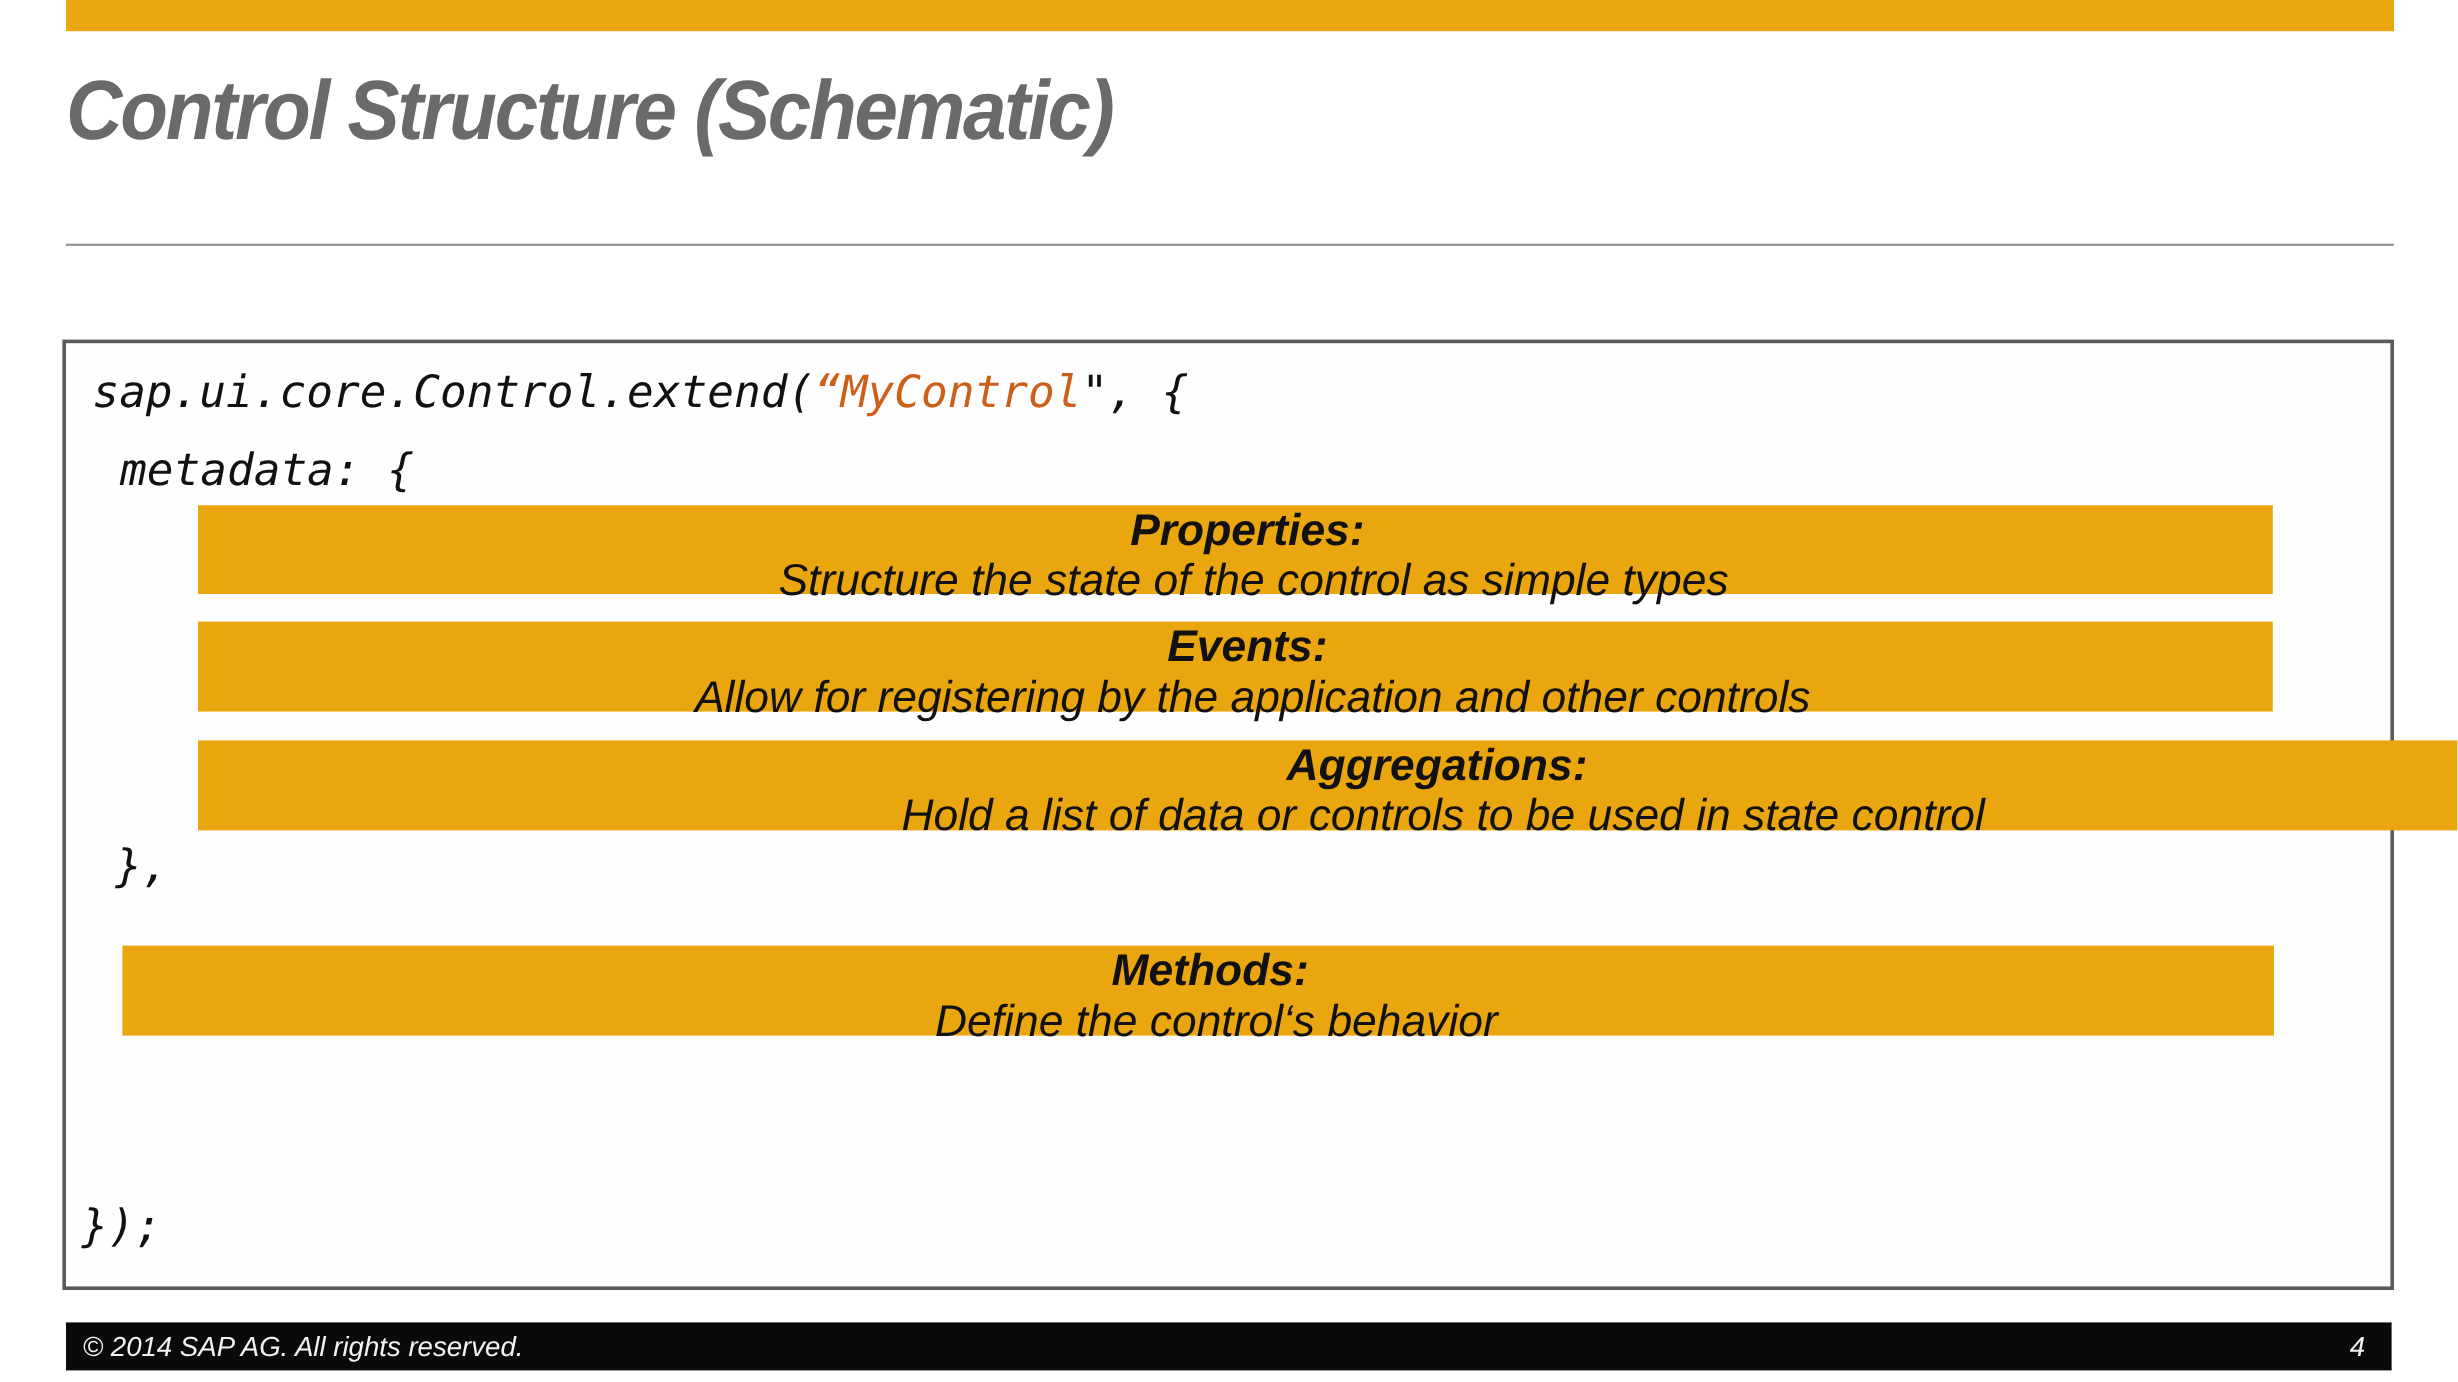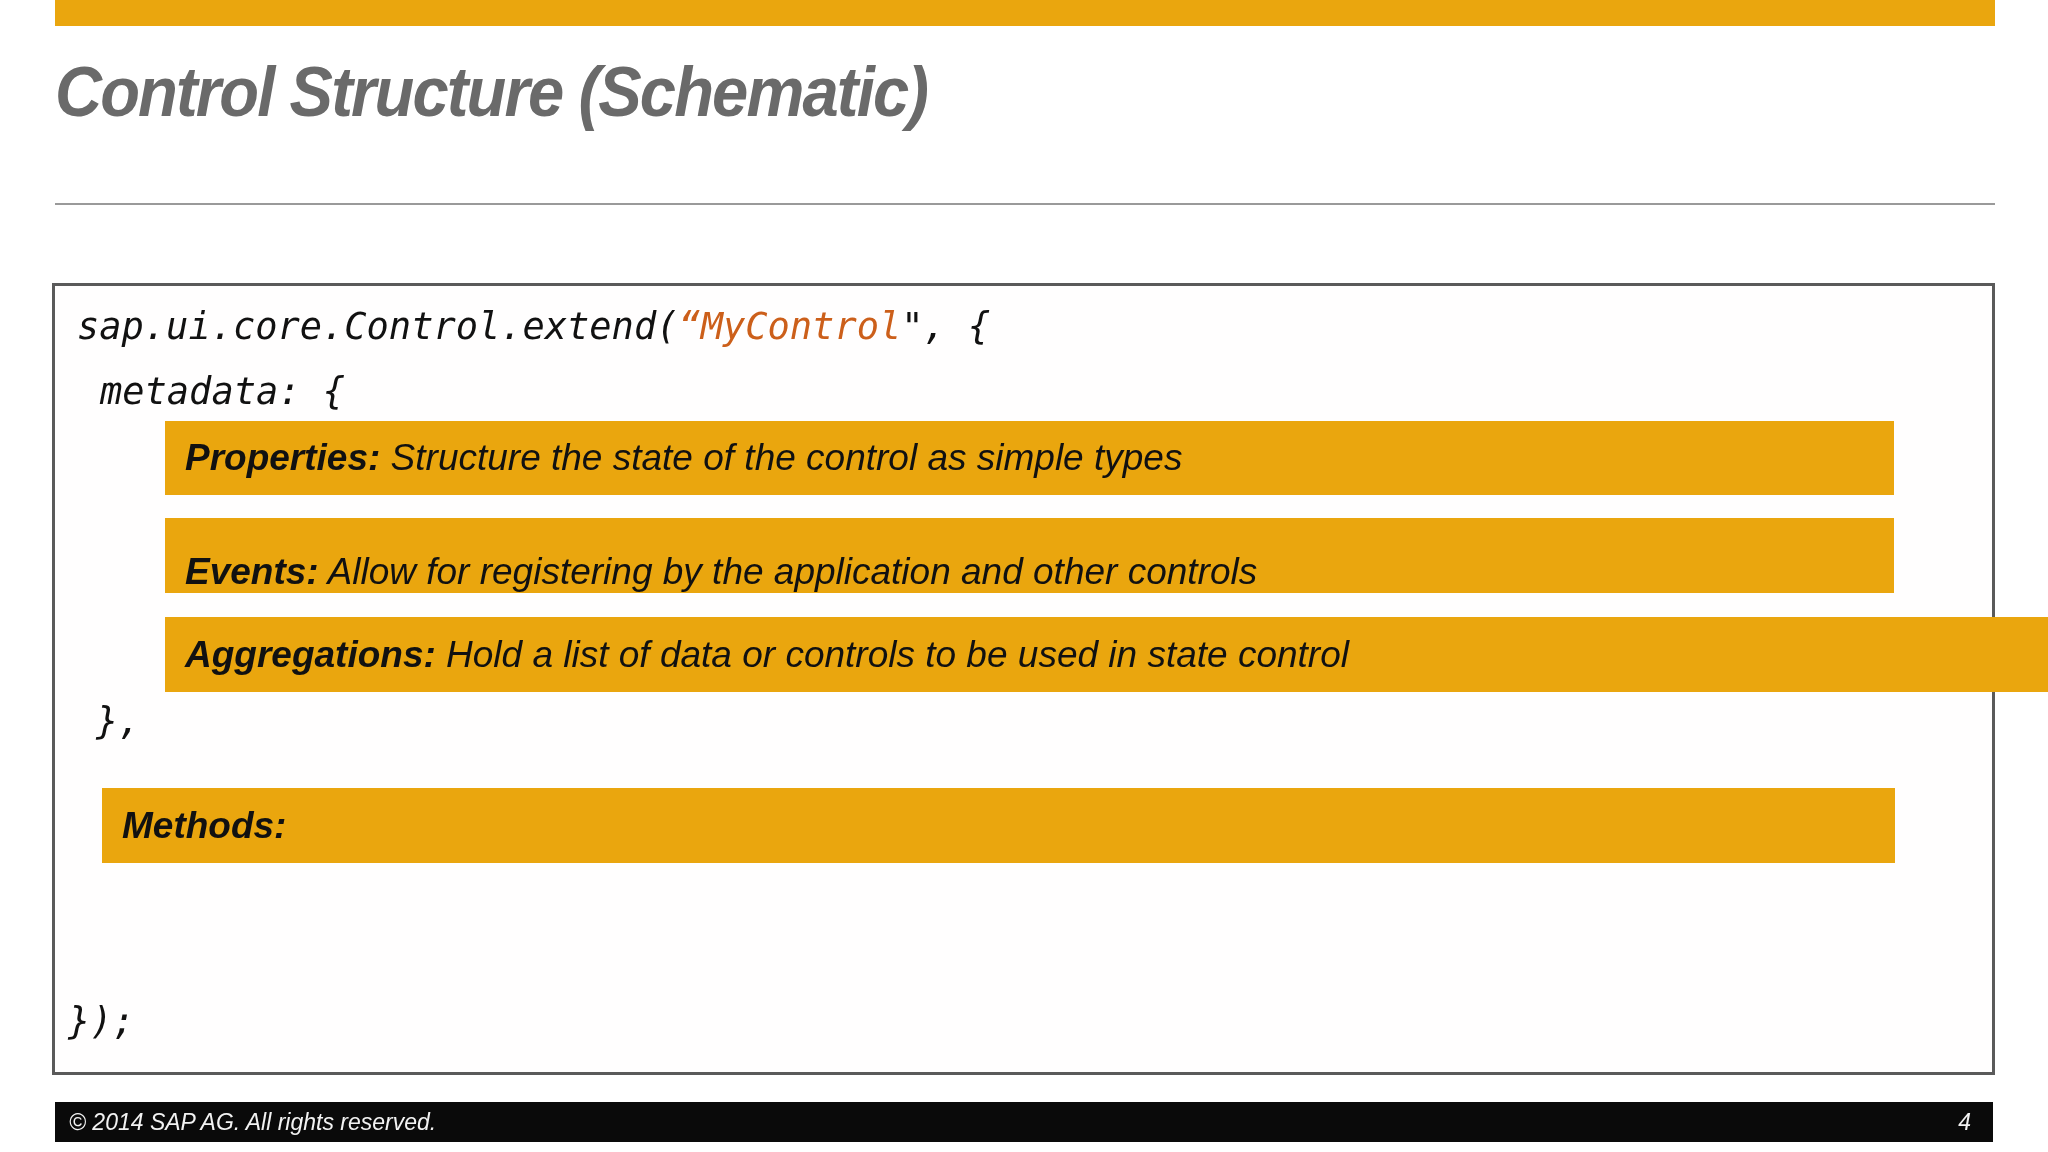--- a/index.html
+++ b/index.html
@@ -40,24 +40,25 @@
   .code-line2{left:100px;top:370px;}
   .code-close1{left:96px;top:700px;}
   .code-close2{left:68px;top:1000px;}
   .hl-bar{
     position:absolute;
     background:#EAA60E;
     display:flex;align-items:center;
     font-size:37px;color:#111111;
     padding-left:20px;box-sizing:border-box;
     white-space:pre;
+    flex-direction:column;
   }
   .hl-bar b{font-weight:bold;}
   .bar-1{left:165px;top:421px;width:1729px;height:74px;}
-  .bar-2{left:165px;top:518px;width:1729px;height:75px;align-items:flex-end;}
+  .bar-2{left:165px;top:518px;width:1729px;height:75px;}
   .bar-3{left:165px;top:617px;width:2045px;height:75px;}
   .bar-4{left:102px;top:788px;width:1793px;height:75px;}
   .bar-5{left:102px;top:888px;width:1793px;height:76px;}
   .footer{
     position:absolute;left:55px;top:1102px;width:1938px;height:40px;
     background:#0a0a0a;color:#f2f2f2;
     display:flex;align-items:center;justify-content:space-between;
     font-size:23px;
     padding:0 22px 0 14px;box-sizing:border-box;
   }
@@ -80,21 +81,21 @@
   <div class="code code-line2">metadata: {</div>
 
   <div class="hl-bar bar-1"><b>Properties:</b><span> Structure the state of the control as simple types</span></div>
 
   <div class="hl-bar bar-2"><b>Events:</b><span> Allow for registering by the application and other controls</span></div>
 
   <div class="hl-bar bar-3"><b>Aggregations:</b><span> Hold a list of data or controls to be used in state control</span></div>
 
   <div class="code code-close1">},</div>
 
-  <div class="hl-bar bar-4"><b>Methods:</b></div>
+  <div class="hl-bar bar-4"><b>Methods:</b><span> Define the control‘s behavior</span></div>
 
 
   <div class="code code-close2">});</div>
 
   <div class="footer">
     <span>©  2014 SAP AG. All rights reserved.</span>
     <span>4</span>
   </div>
 
 </div>

